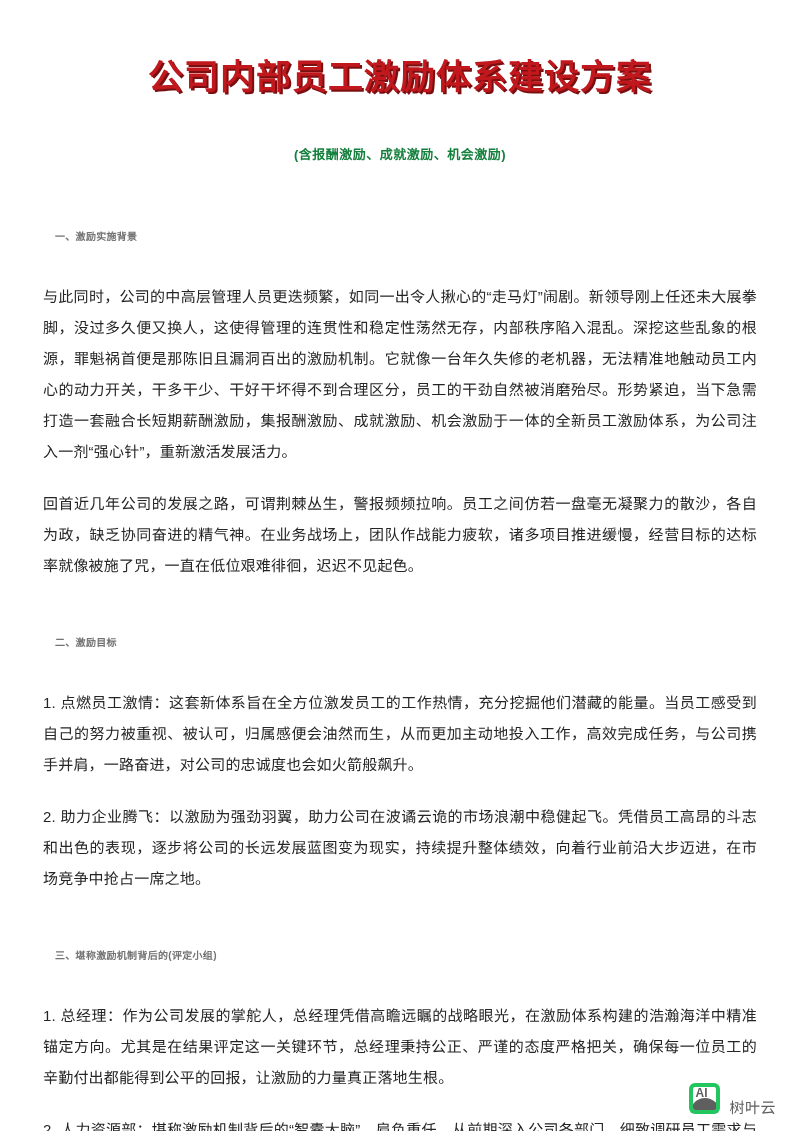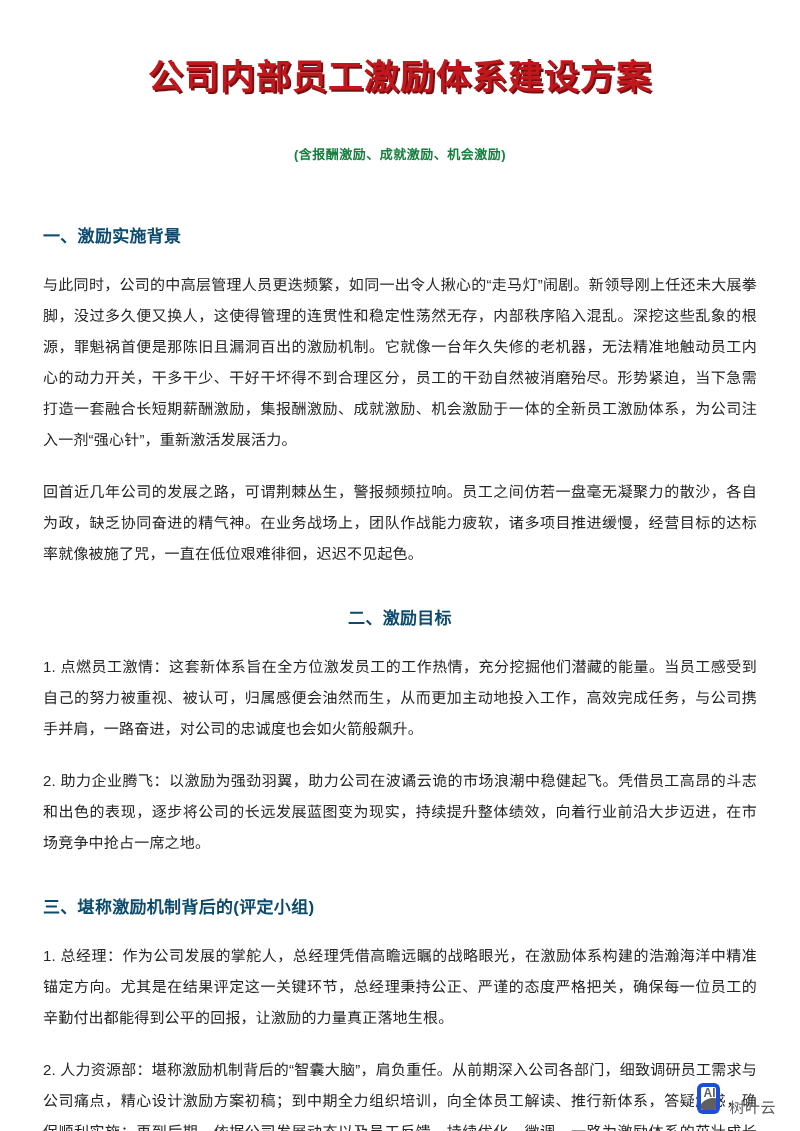--- a/index.html
+++ b/index.html
@@ -40,53 +40,53 @@
     margin: 18px;
     padding-top: 24px;
     text-align: center;
     font-size: 13px;
     line-height: 26px;
     font-weight: bold;
     color: #15803d;
     letter-spacing: 0.5px;
   }
   .section-heading {
-    margin: 0;
-    font-size: 17px;
+    margin: 12px;
+    font-size: 10px;
     line-height: 22px;
     font-weight: bold;
-    color: #0c4a6e;
+    color: #737373;
     letter-spacing: 0.3px;
   }
   .sec-1 { padding-top: 40px; }
-  .sec-2 { padding-top: 39px; text-align: center; }
+  .sec-2 { padding-top: 39px; }
   .sec-3 { padding-top: 39px; }
   .para {
     margin: 0;
     padding-top: 21px;
     font-size: 15px;
     line-height: 31px;
     color: #252525;
     text-align: justify;
     text-justify: inter-ideograph;
     letter-spacing: 0.2px;
   }
   .watermark {
     position: absolute;
     right: 24px;
     bottom: 14px;
     display: flex;
     align-items: center;
     gap: 9px;
   }
   .wm-icon {
-    width: 23px;
+    width: 31px;
     height: 31px;
     border-radius: 6px;
-    background: #1d4ed8;
+    background: #22c55e;
     position: relative;
     display: block;
   }
   .wm-icon .inner {
     position: absolute;
     left: 4px;
     top: 4px;
     right: 4px;
     bottom: 4px;
     background: #ffffff;

